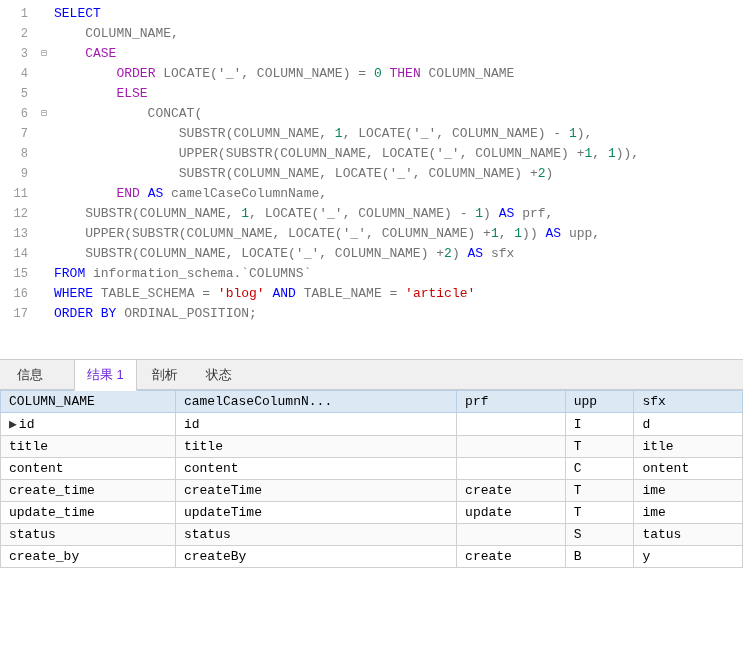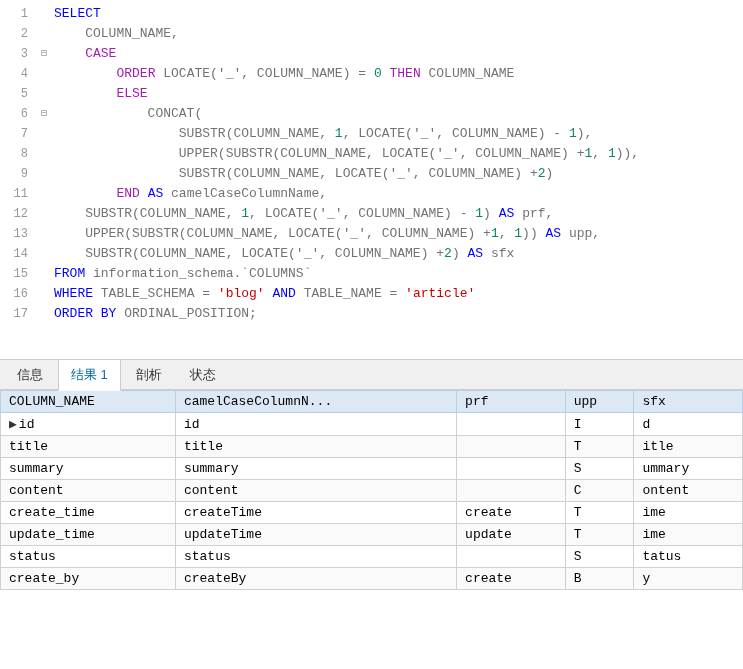--- a/index.html
+++ b/index.html
@@ -78,21 +78,22 @@
       font-family: 'Microsoft YaHei', SimSun, sans-serif;
       color: #333;
       border: 1px solid transparent;
       margin-right: 2px;
     }
 
     .tab.active {
       background: #fff;
       border: 1px solid #ccc;
       border-bottom: 1px solid #fff;
-      color: #0369a1;
+      color: #6d28d9;
+      margin-left: 16px;
     }
 
     
     .results-area {
       overflow: auto;
       height: 279px;
     }
 
     table.results {
       width: 100%;
@@ -246,27 +247,20 @@
           <td>d</td>
         </tr>
         <tr>
           <td>title</td>
           <td>title</td>
           <td></td>
           <td>T</td>
           <td>itle</td>
         </tr>
         <tr>
-          <td>summary</td>
-          <td>summary</td>
-          <td></td>
-          <td>S</td>
-          <td>ummary</td>
-        </tr>
-        <tr>
           <td>content</td>
           <td>content</td>
           <td></td>
           <td>C</td>
           <td>ontent</td>
         </tr>
         <tr>
           <td>create_time</td>
           <td>createTime</td>
           <td>create</td>

